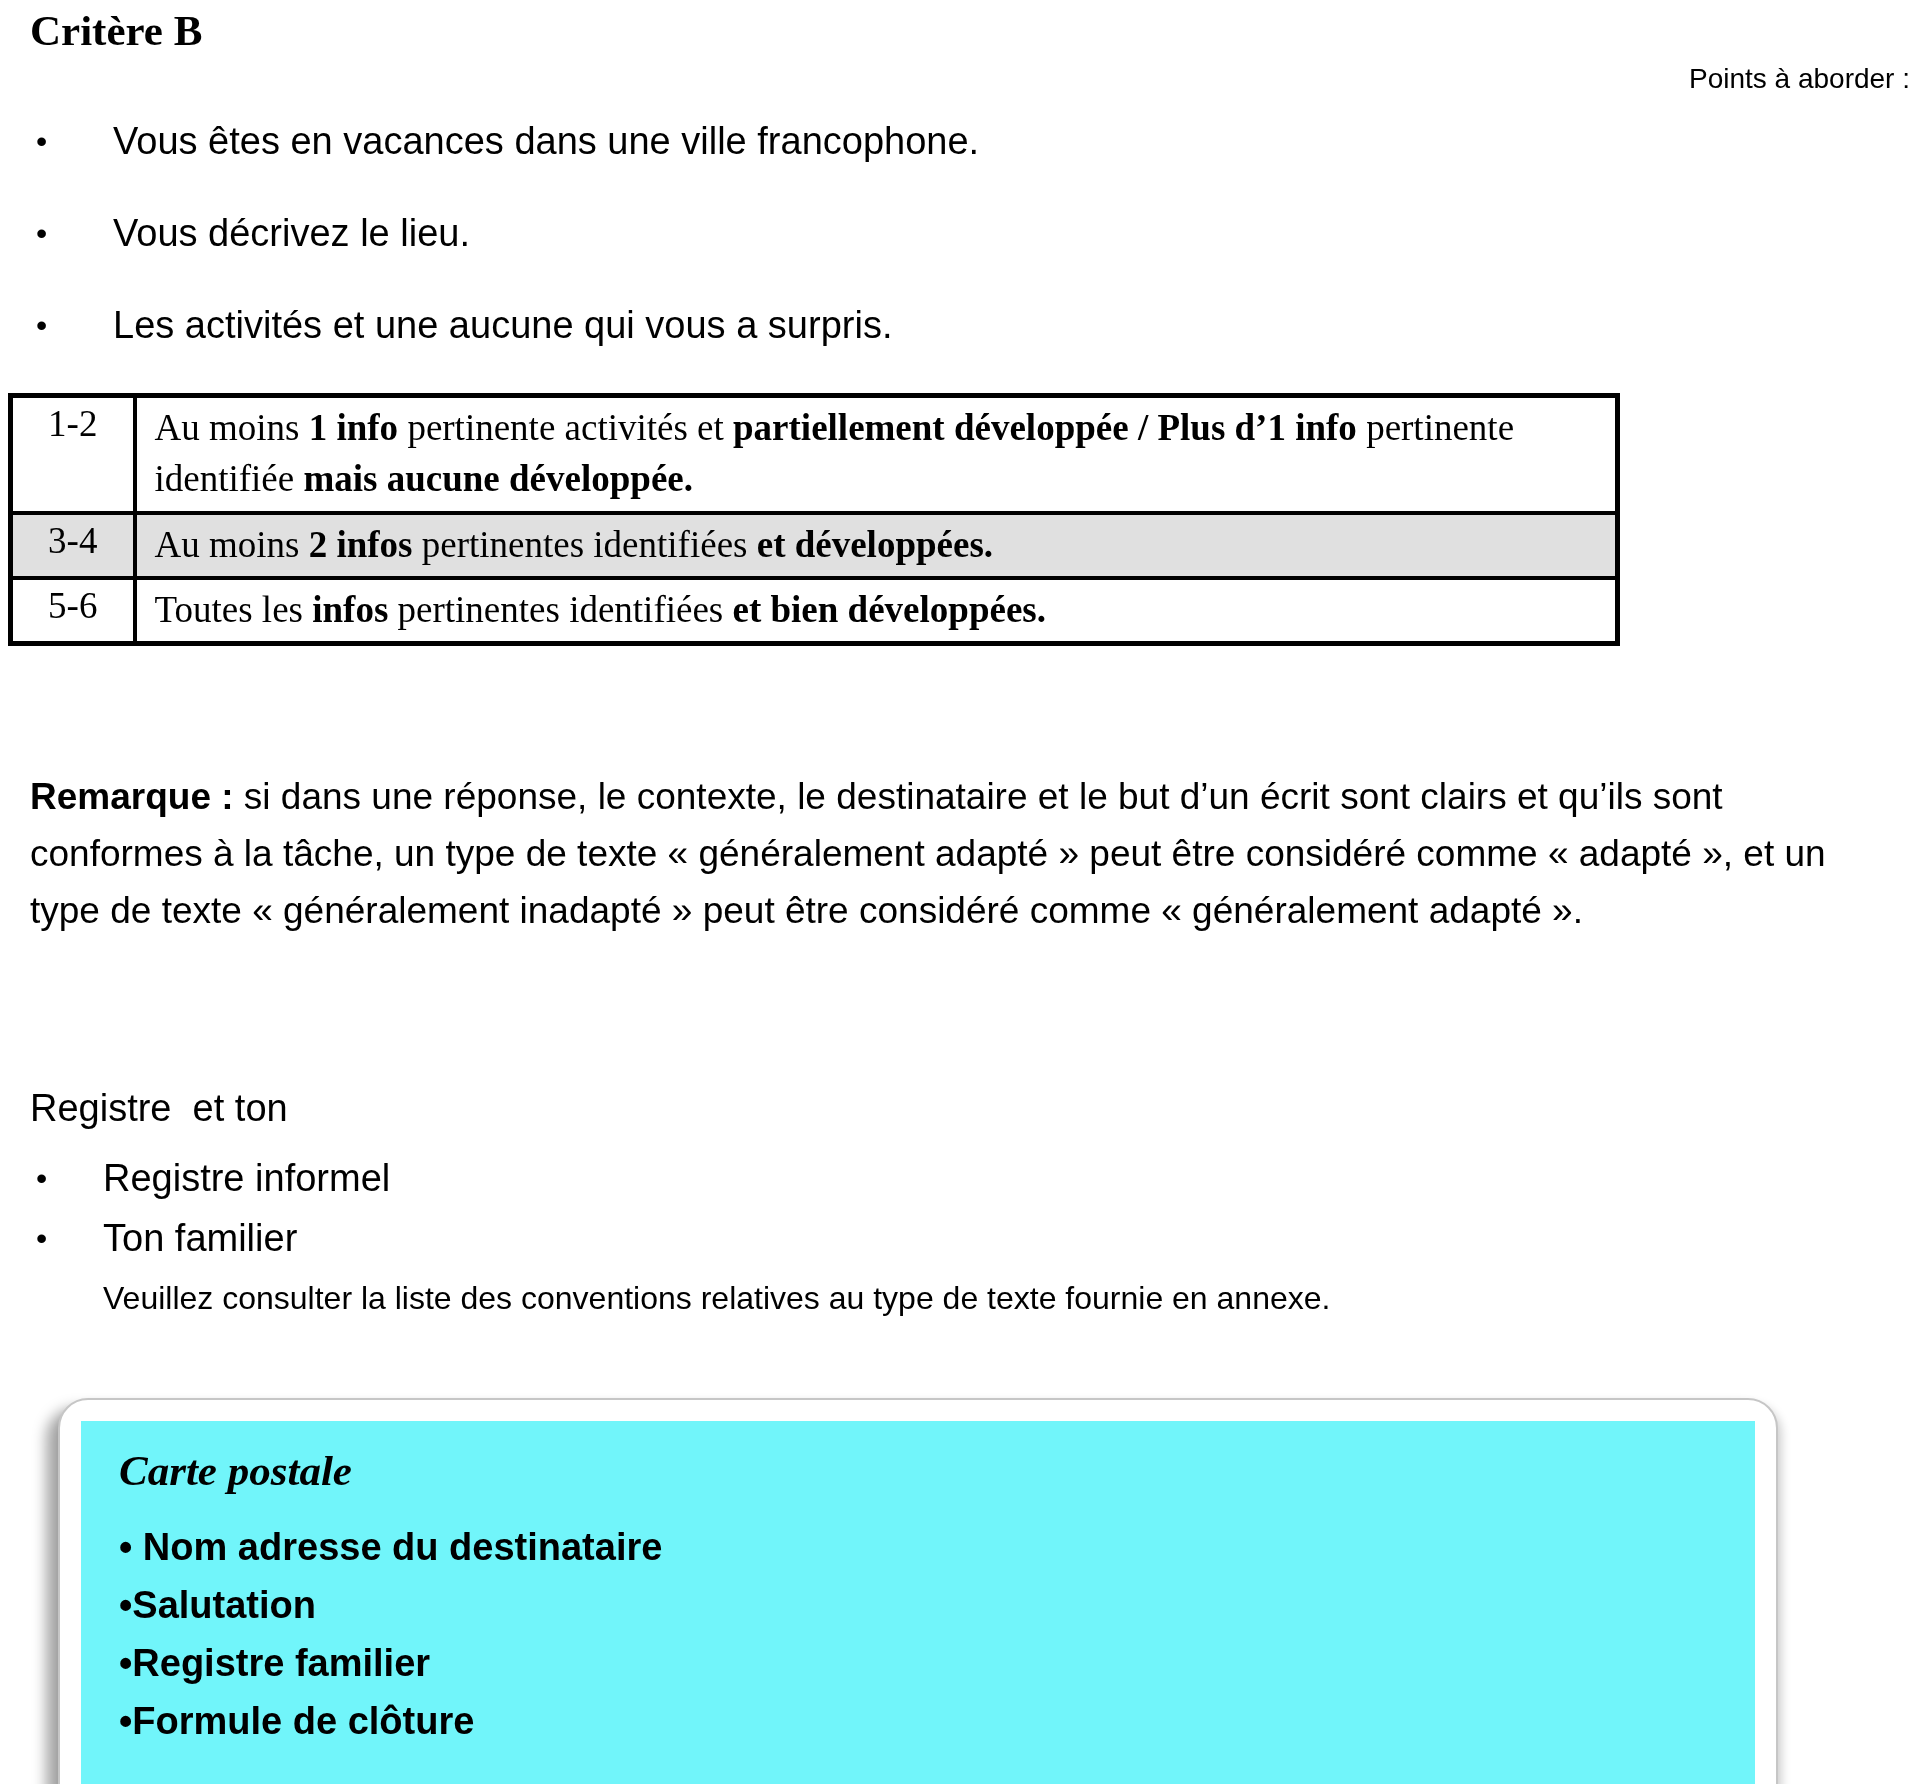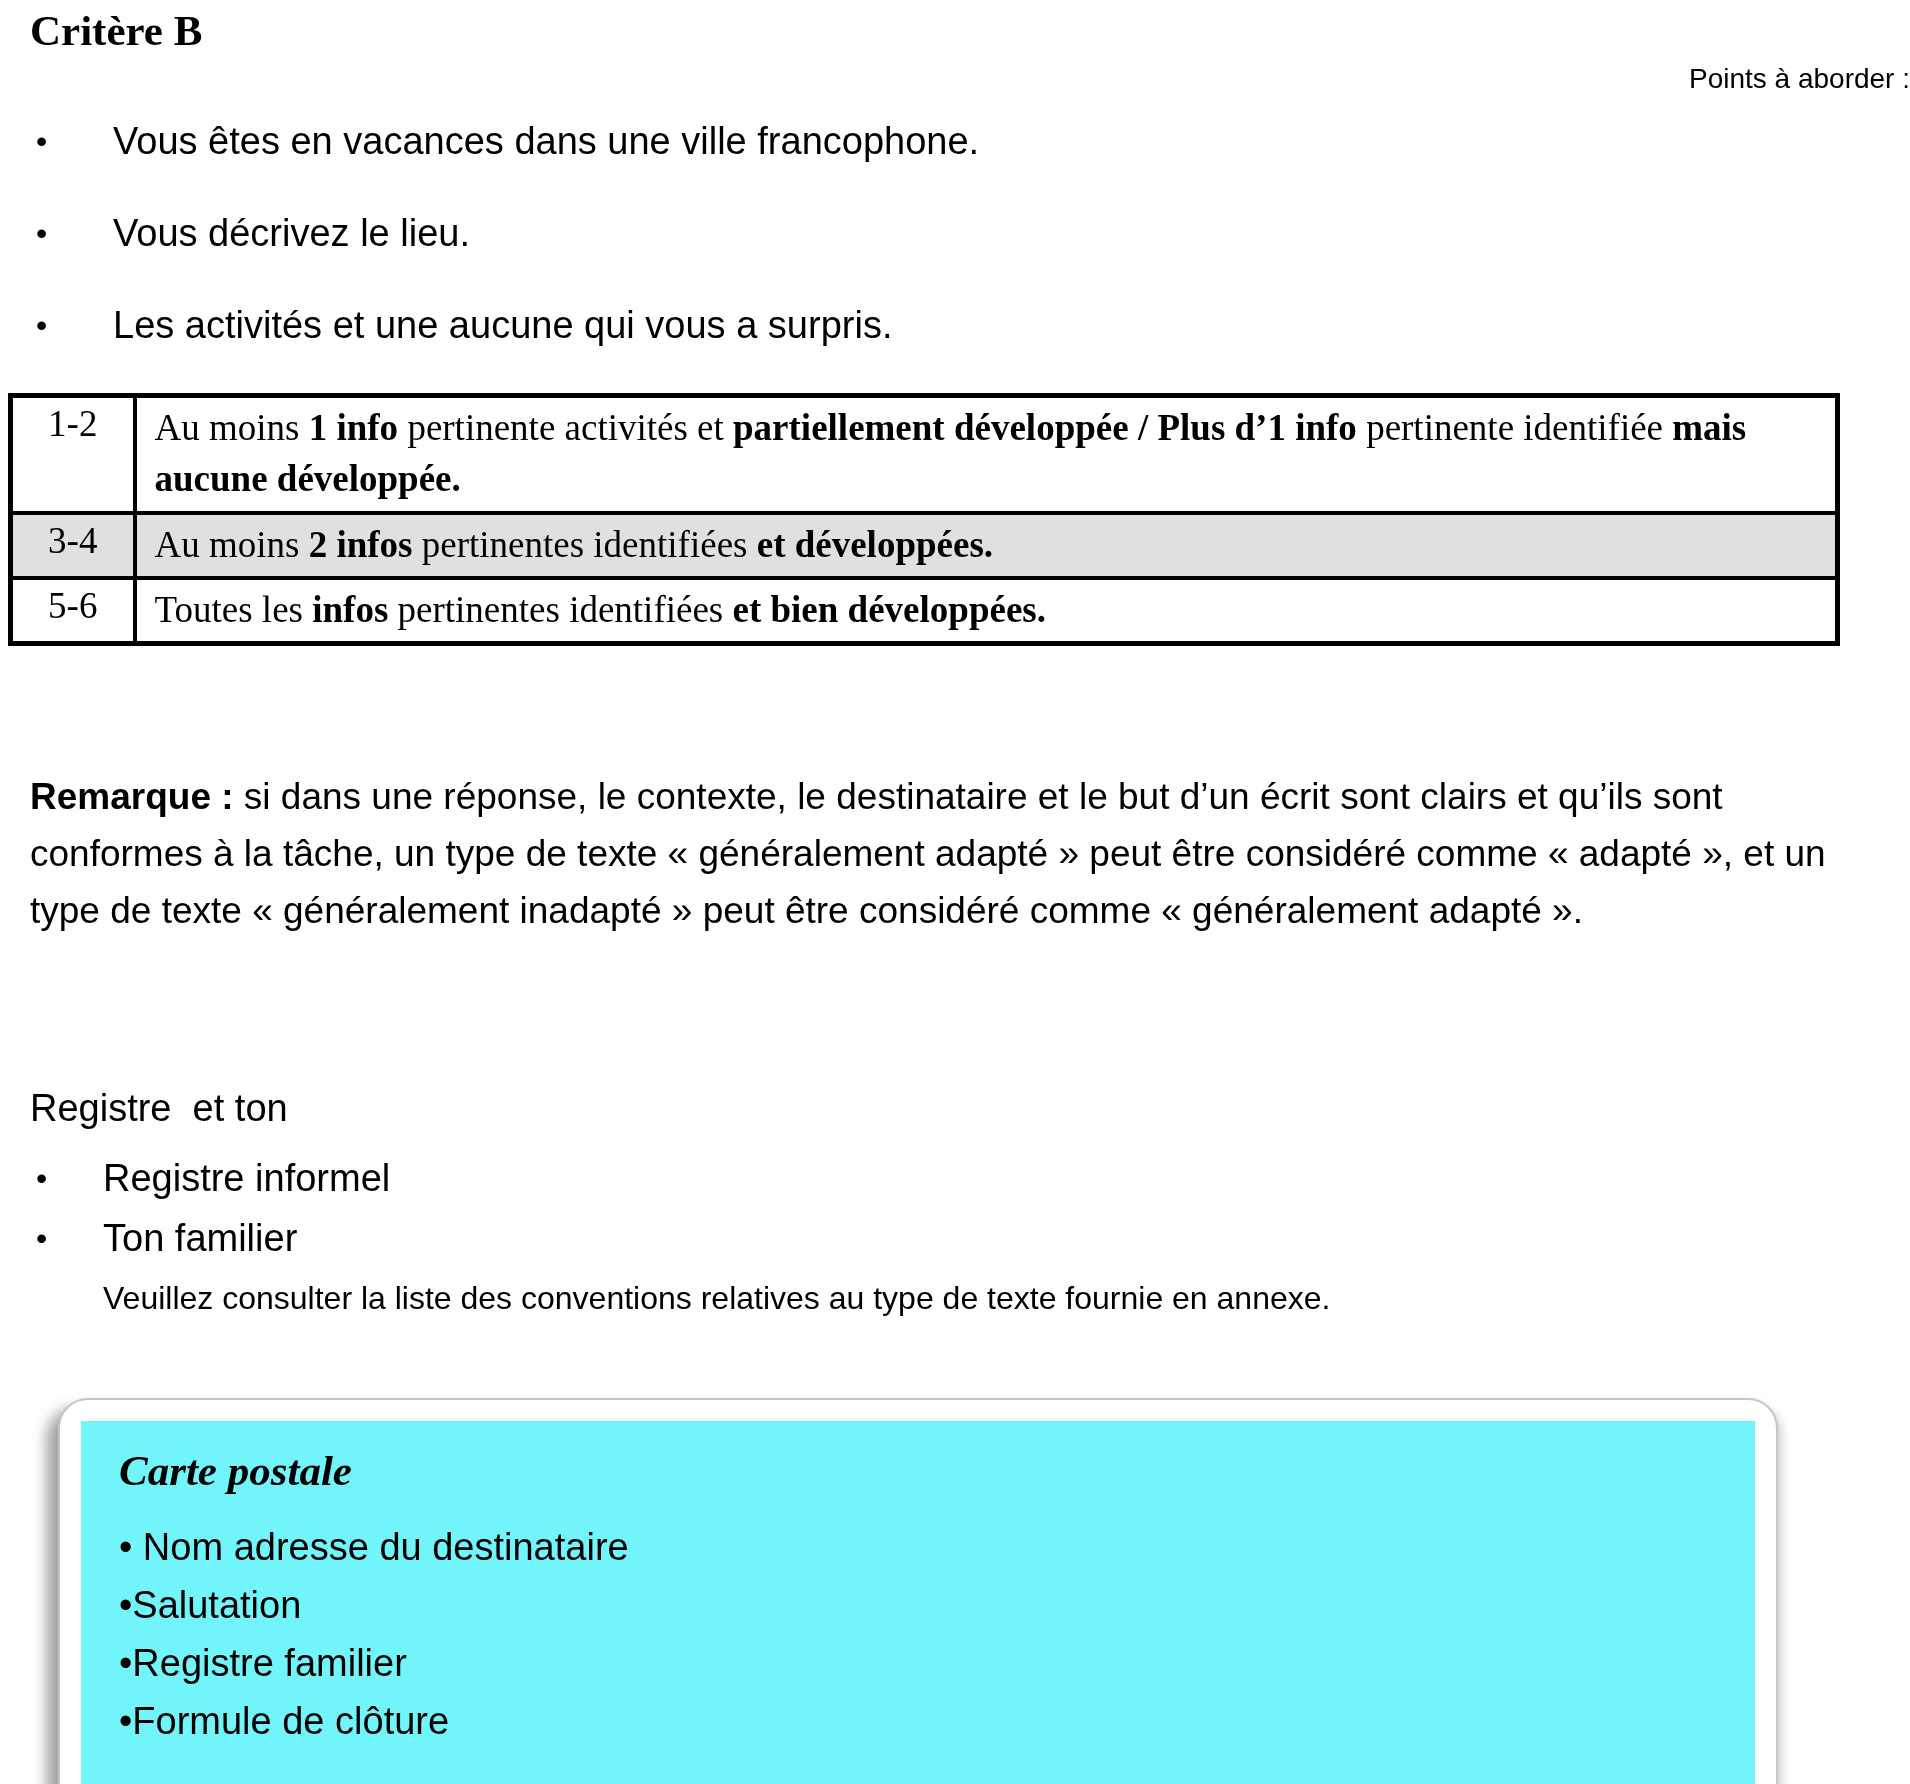--- a/index.html
+++ b/index.html
@@ -42,21 +42,21 @@
     width: 83px;
     flex: 0 0 83px;
     font-size: 32px;
     line-height: 48px;
     padding-left: 6px;
   }
 
   table.rubric {
     border-collapse: collapse;
     margin: 14px 0 0 -22px;
-    width: 1832px;
+    width: 1612px;
     font-family: "Liberation Serif", serif;
     font-size: 37px;
     table-layout: fixed;
     border-radius: 12px;
   }
   table.rubric { border: 5px solid #000; }
   table.rubric td { border: 4px solid #000; }
   td.score-cell {
     width: 124px;
     text-align: center;
@@ -123,20 +123,21 @@
     font-family: "Liberation Serif", serif;
     font-weight: bold;
     font-style: italic;
     font-size: 43px;
     line-height: 1.1;
   }
   .card-items { margin-top: 24px; }
   .card-item {
     font-size: 38px;
     line-height: 58px;
+    font-weight: bold;
   }
 </style>
 </head>
 <body>
 
 <div class="page">
 
   <h1 class="title">Critère B</h1>
 
   <div class="intro">Points à aborder :</div>

